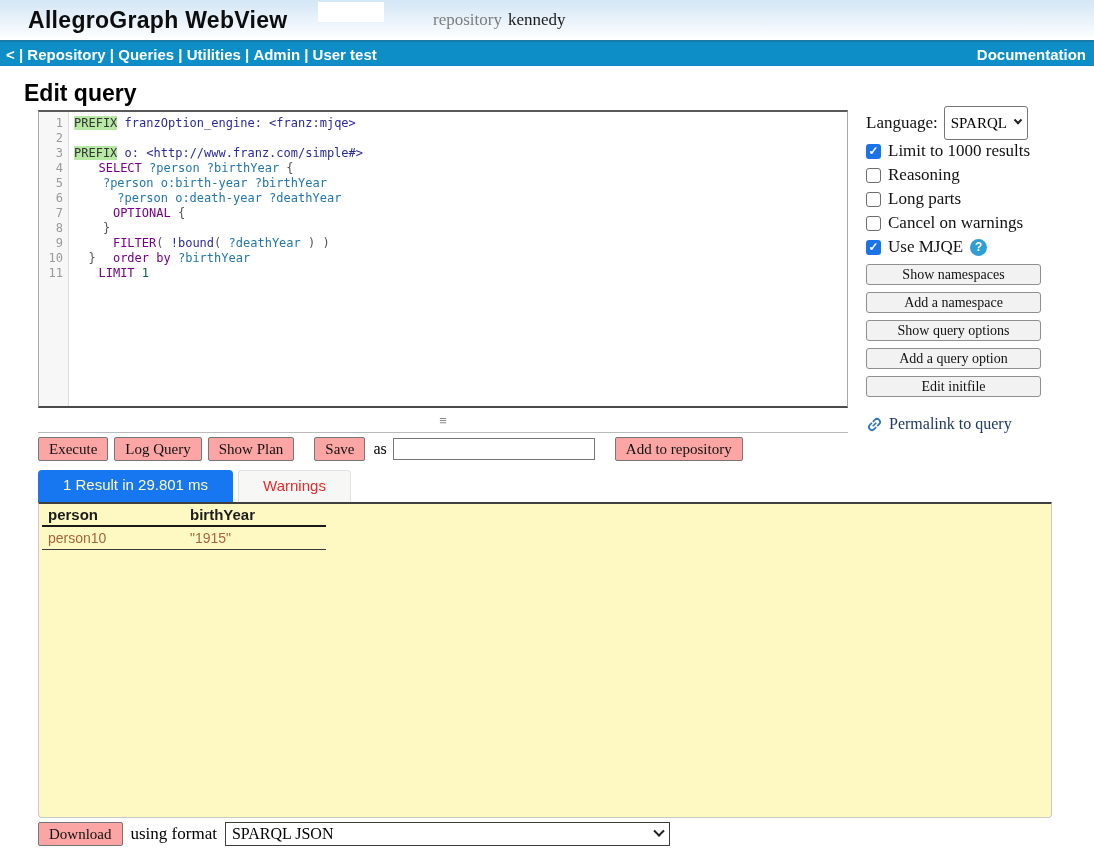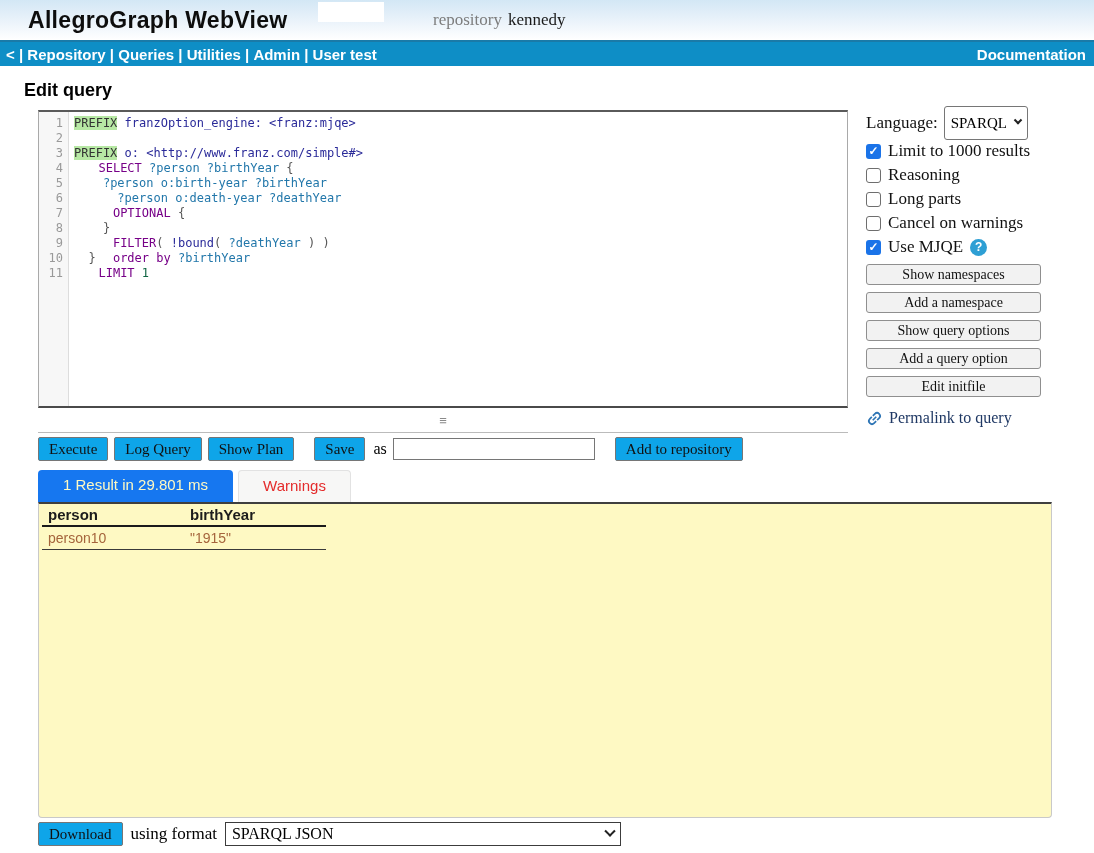--- a/index.html
+++ b/index.html
@@ -29,21 +29,21 @@
     background: var(--c-navbar, #0e8ec6);
     border-top: 2px solid #1a7aa8;
     color:#fff; font-weight:bold; font-size:15px;
     display:flex; align-items:center; padding:0 6px;
   }
   .nav-left { display:flex; align-items:center; }
   .nav-left span { white-space:pre; }
   .nav-item { cursor:pointer; }
   .nav-right { margin-left:auto; color:#fff; text-decoration:none; cursor:pointer; padding-right:2px; }
   
-  .page-title { position:absolute; left:24px; top:80px; font-size:18px; font-weight:bold; color:#000; }
+  .page-title { position:absolute; left:24px; top:80px; font-size:23px; font-weight:bold; color:#000; }
   
   .editor {
     position:absolute; left:38px; top:110px; width:810px; height:298px;
     border:1px solid #a9a9a9; border-top:2px solid #5a5a5a; border-bottom:2px solid #4a4a4a;
     background:#fff; display:flex; overflow:hidden;
   }
   .gutter {
     width:30px; background:#f7f7f7; border-right:1px solid #ddd;
     font-family:"DejaVu Sans Mono", monospace; font-size:12px; color:#999;
     text-align:right; padding:4px 5px 0 0;
@@ -65,21 +65,21 @@
   
   .resize-strip {
     position:absolute; left:38px; top:410px; width:810px; height:23px;
     background:#fff; border-bottom:1px solid #bbb; cursor:row-resize;
     display:flex; align-items:center; justify-content:center;
   }
   .grip { color:#8a8a8a; font-size:13px; line-height:10px; }
   
   .btn {
     font-family:"Liberation Serif", serif; font-size:15px; color:#111;
-    background:#0ea5e9; border:1px solid #767676; border-radius:2px;
+    background:#fca5a5; border:1px solid #767676; border-radius:2px;
     padding:2px 10px; height:24px; cursor:pointer;
   }
   .actions { position:absolute; left:38px; top:437px; display:flex; align-items:center; }
   .actions .btn { margin-right:6px; }
   .gap-save { margin-left:14px; }
   .as-label { font-family:"Liberation Serif", serif; font-size:16px; margin:0 6px 0 2px; }
   .save-input {
     width:202px; height:22px; border:1px solid #767676; background:#fff;
     font-family:"Liberation Serif", serif; font-size:14px; padding:0 4px;
   }
@@ -107,21 +107,21 @@
   }
   .results-table td {
     font-size:14px; color: var(--c-link, #a5653c);
     padding:3px 6px; border-bottom:1px solid #3a3a3a; width:142px;
   }
   td.cell-link { cursor:pointer; }
   
   .download-row { position:absolute; left:38px; top:822px; display:flex; align-items:center; }
   .using-label { font-family:"Liberation Serif", serif; font-size:17px; margin:0 8px; }
   .format-select {
-    width:396px; height:24px; border:1px solid #3c3c3c; background:#fff;
+    width:445px; height:24px; border:1px solid #3c3c3c; background:#fff;
     font-family:"Liberation Serif", serif; font-size:16px; padding:1px 6px;
     display:flex; align-items:center; justify-content:space-between; cursor:pointer;
   }
   .chev { width:8px; height:8px; border-right:2px solid #222; border-bottom:2px solid #222; transform:rotate(45deg) translate(-2px,-2px); }
   
   .sidebar { position:absolute; left:866px; top:112px; width:188px; font-family:"Liberation Serif", serif; }
   .lang-row { display:flex; align-items:center; height:22px; margin-bottom:9px; }
   .lang-label { font-size:17px; color:#111; margin-right:6px; }
   .lang-select {
     width:84px; height:24px; border:1px solid #767676; border-radius:3px; background:#fff;
@@ -141,21 +141,21 @@
     width:17px; height:17px; border-radius:50%; background: var(--c-help, #2e9fd4);
     color:#fff; font-size:12px; font-weight:bold; margin-left:7px; cursor:pointer;
     display:inline-flex; align-items:center; justify-content:center; font-family:"Liberation Sans",sans-serif;
   }
   .side-buttons { margin-top:9px; }
   .side-btn {
     display:block; width:175px; height:21px; margin-bottom:7px;
     font-family:"Liberation Serif", serif; font-size:14px; color:#111;
     background:#f2f2f2; border:1px solid #8f8f8f; border-radius:3px; cursor:pointer;
   }
-  .permalink { display:flex; align-items:center; margin-top:12px; cursor:pointer; }
+  .permalink { display:flex; align-items:center; margin-top:18px; cursor:pointer; }
   .permalink svg { margin-right:6px; }
   .permalink-text { font-size:16px; color: var(--c-perma, #1f3864); }
 </style>
 </head>
 <body>
 
 <div class="header">
   <span class="app-title">AllegroGraph WebView</span>
   <div class="header-patch"></div>
   <div class="repo">

